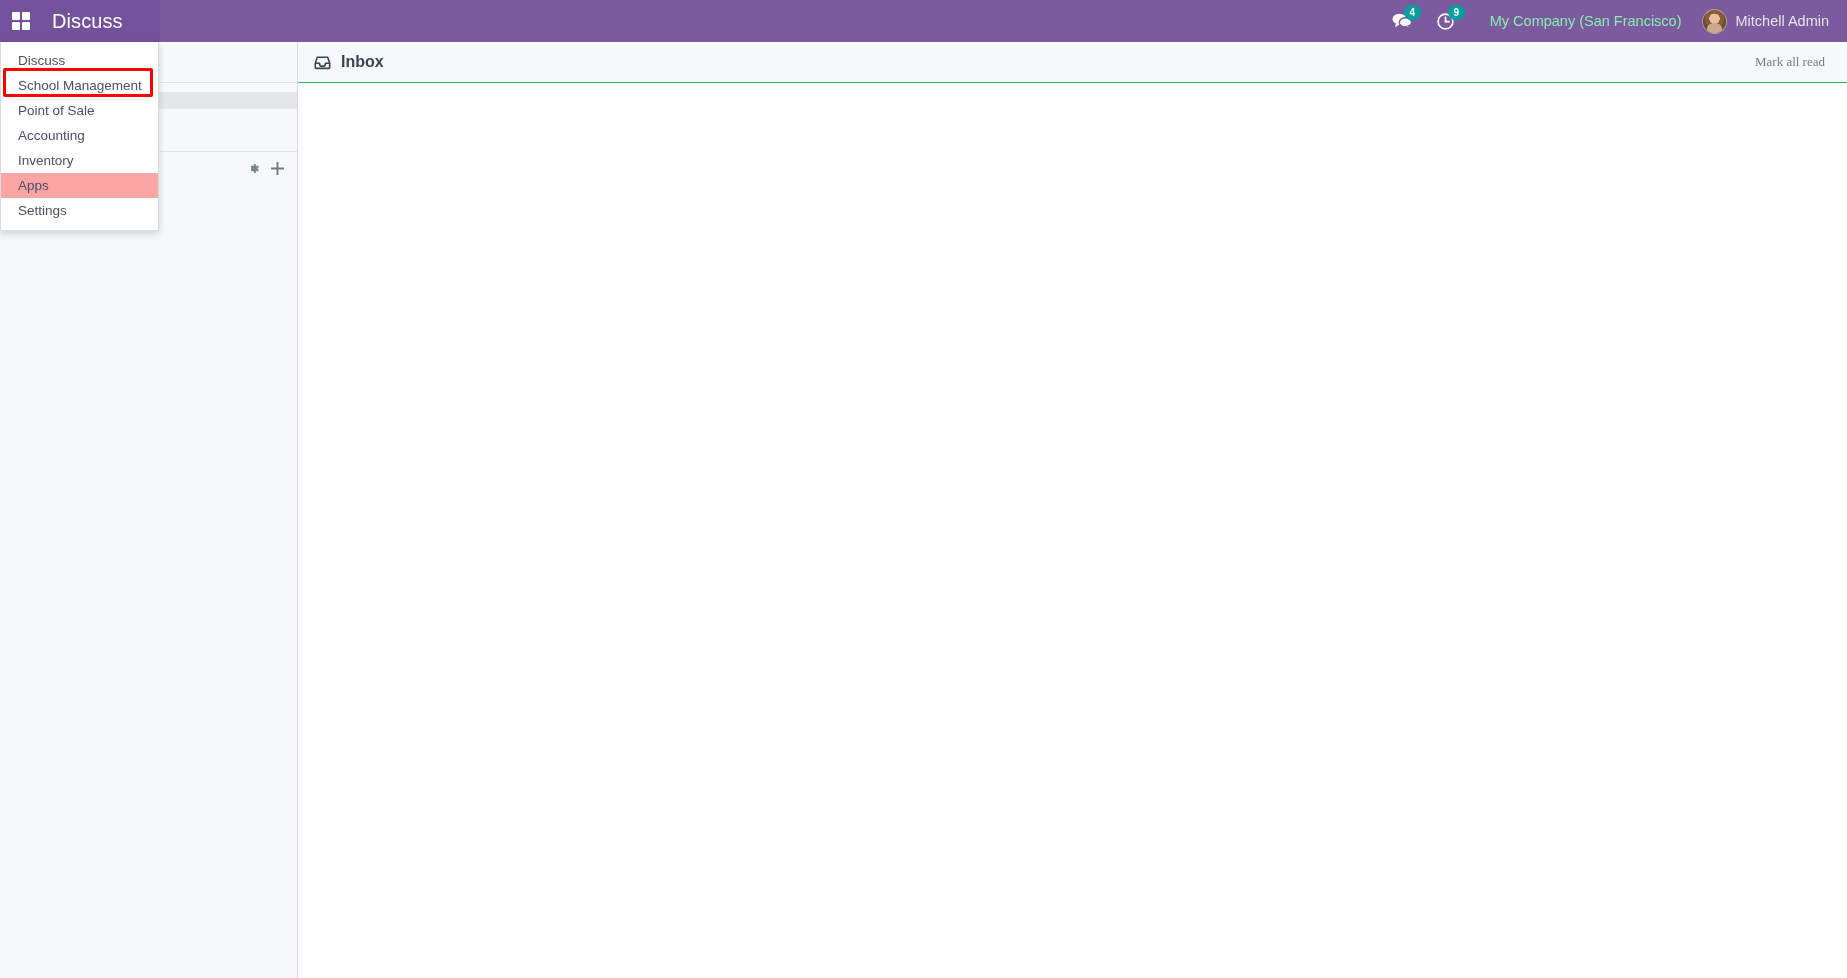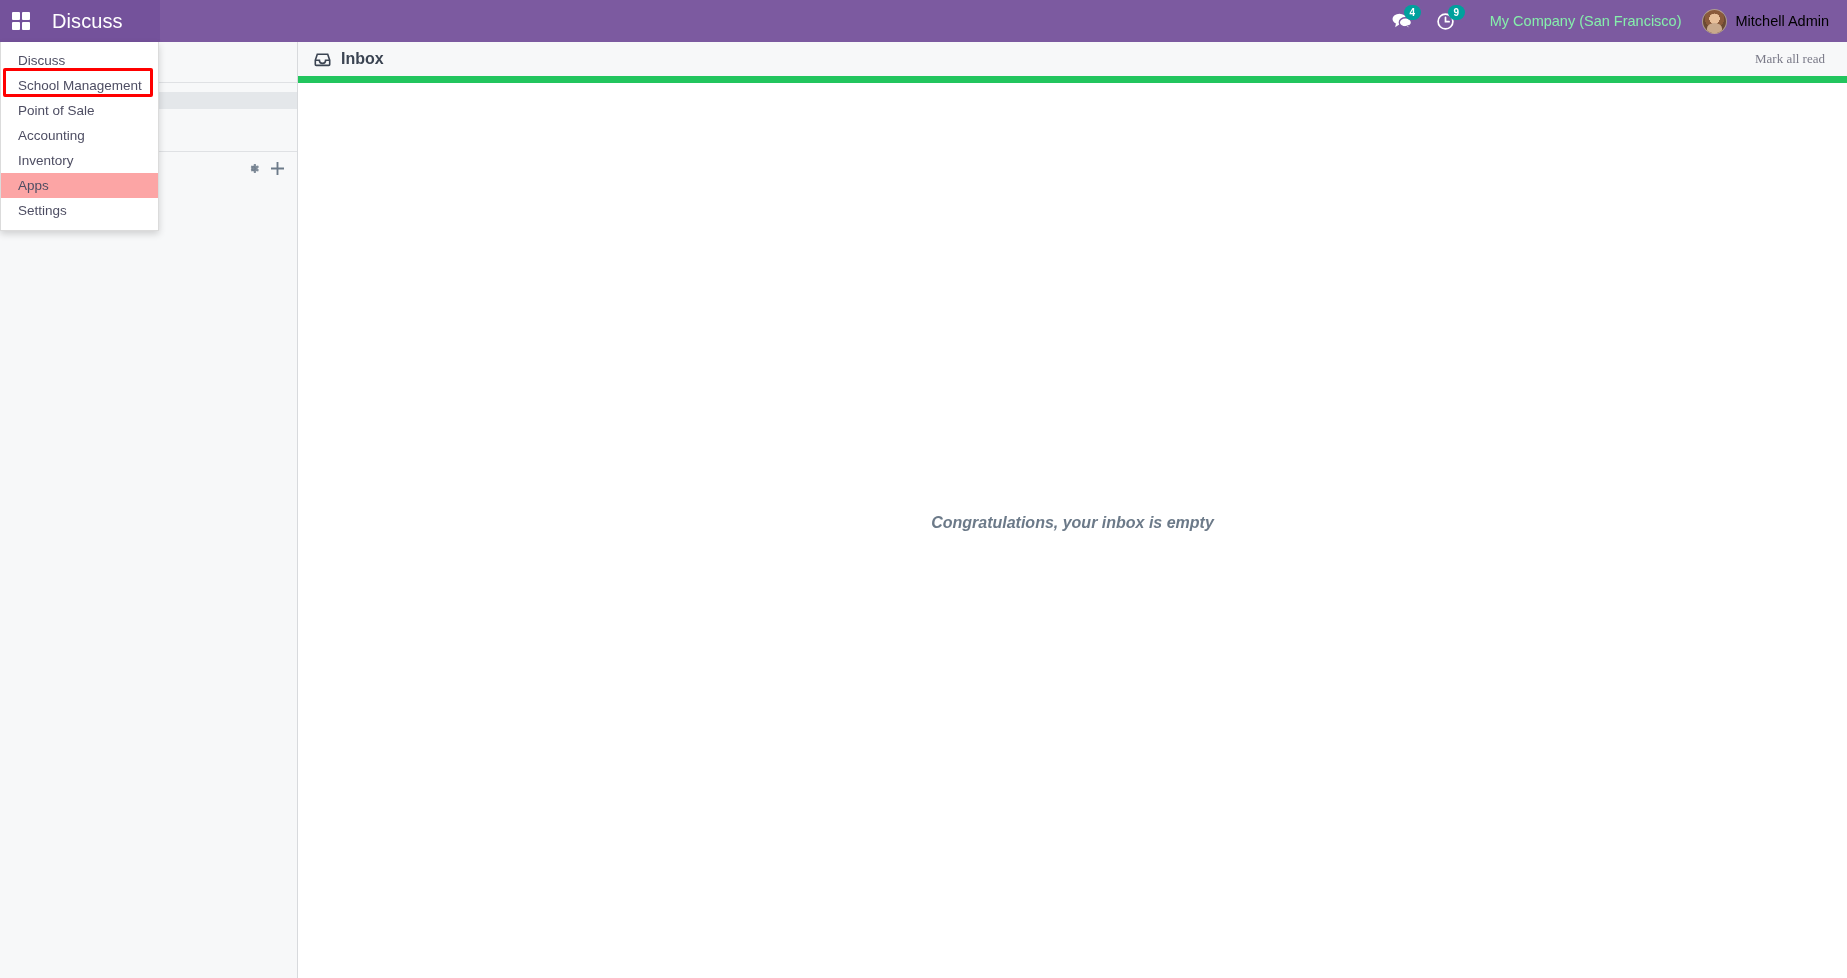--- a/index.html
+++ b/index.html
@@ -110,21 +110,21 @@
   }
   .avatar::after {
     content: "";
     position: absolute;
     left: 4px; right: 4px; top: 58%;
     height: 45%;
     background: #c9a98c;
     border-radius: 50% 50% 0 0;
   }
   .user-name {
-    color: #000000;
+    color: #e5e5e5;
     font-size: 14.5px;
     white-space: nowrap;
   }
 
   
   .apps-dropdown {
     position: absolute;
     top: 42px;
     left: 0;
     width: 159px;
@@ -274,21 +274,21 @@
     position: absolute;
     top: 42px;
     left: 298px;
     width: 1549px;
     height: 936px;
     background: #ffffff;
     z-index: 10;
   }
   .main-header {
     height: 41px;
-    border-bottom: 7px solid #22c55e;
+    border-bottom: 1px solid #22c55e;
     background: #f7f8f9;
     display: flex;
     align-items: center;
     padding: 0 14px 0 16px;
   }
   .thread-title {
     display: flex;
     align-items: center;
     gap: 10px;
     font-size: 16px;
@@ -440,16 +440,15 @@
         </svg>
       </span>
       <span>Inbox</span>
     </div>
     <div class="header-actions">
       <button class="mark-read-btn">Mark all read</button>
     </div>
   </div>
 
   <div class="empty-state">
-    <div class="empty-title">Congratulations, your inbox is empty</div>
   </div>
 
 </div>
 
 </body></html>

